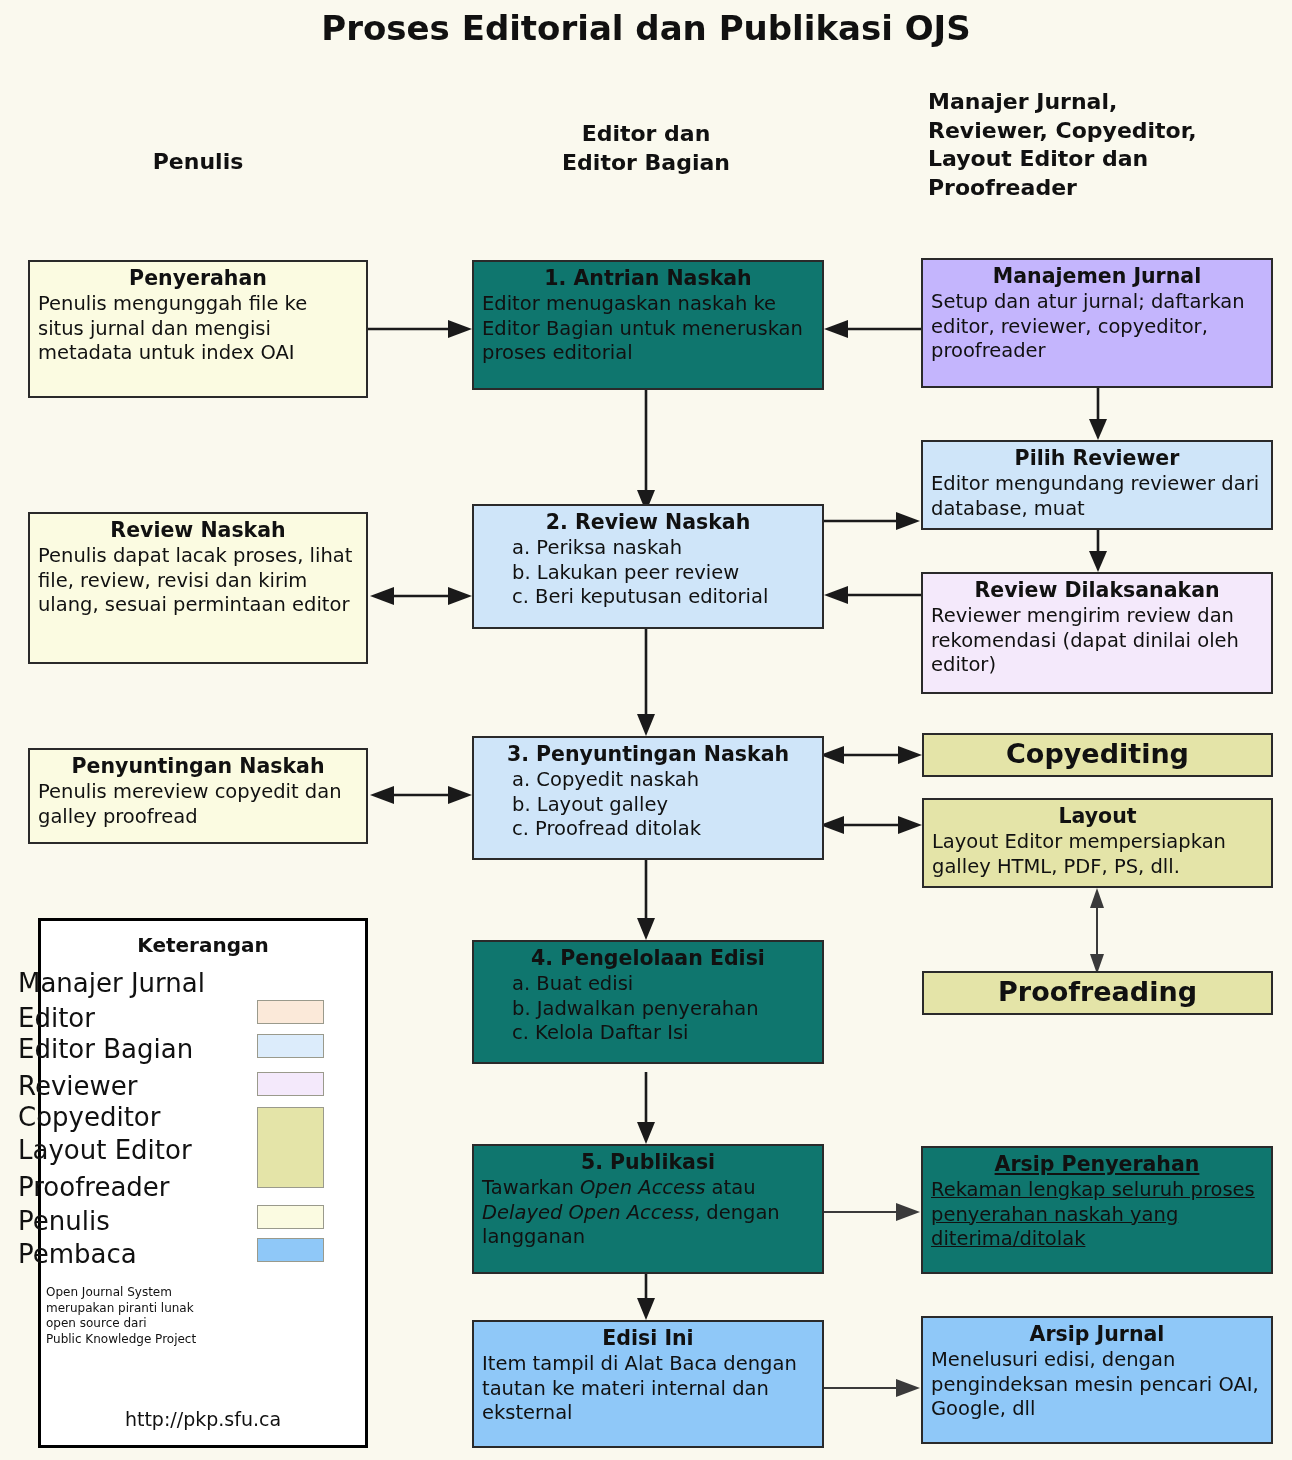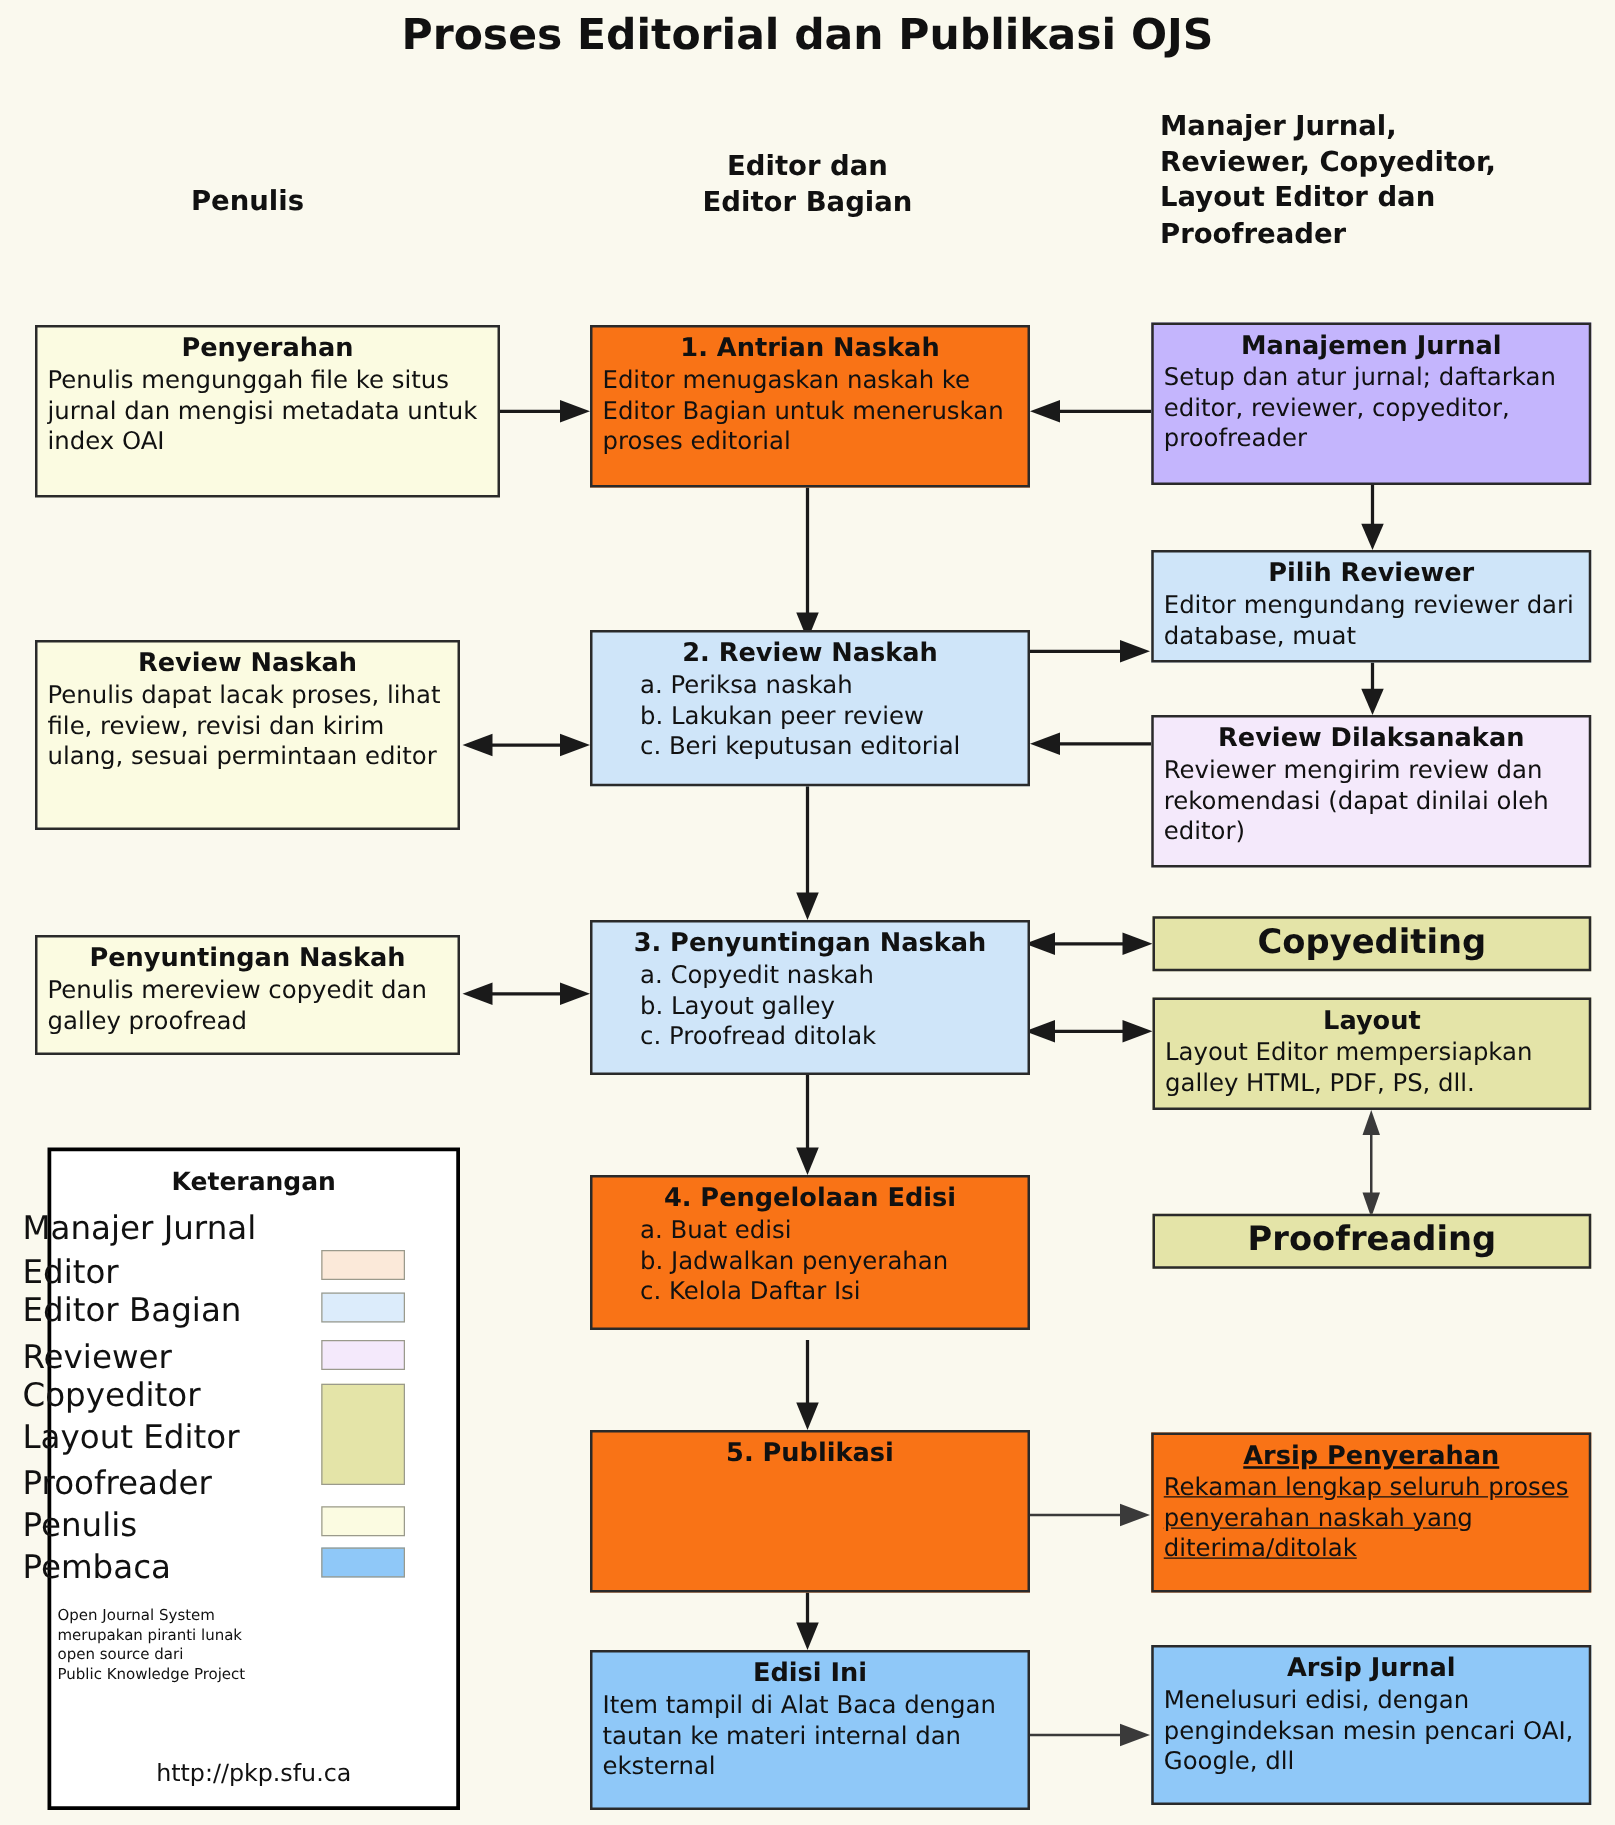--- a/index.html
+++ b/index.html
@@ -60,21 +60,21 @@
   .box .bb.ind { padding-left: 30px; }
   .box.onlytitle {
     display: flex;
     align-items: center;
     justify-content: center;
   }
   .box.onlytitle .bt { margin-bottom: 0; font-size: 27px; }
 
   
   .c-author   { background: #fbfbe1; }   
-  .c-editor   { background: #f97316; }   
+  .c-editor   { background: #0f766e; }   
   .c-section  { background: #cfe5f9; }   
   .c-manager  { background: #c4b5fd; }   
   .c-reviewer { background: #f4e9fb; }   
   .c-prod     { background: #e4e4a8; }   
   .c-reader   { background: #8fc8f8; }   
 
   
   #legend {
     left: 38px; top: 918px; width: 330px; height: 530px;
     background: #ffffff;
@@ -190,21 +190,21 @@
     <line class="ln-thin" x1="824" y1="1212" x2="898" y2="1212"></line>
     <polygon class="ahd-thin" points="920,1212 896,1203 896,1221"></polygon>
 
     <line class="ln" x1="646" y1="1274" x2="646" y2="1302"></line>
     <polygon class="ahd" points="646,1320 637,1298 655,1298"></polygon>
 
     <line class="ln-thin" x1="824" y1="1388" x2="898" y2="1388"></line>
     <polygon class="ahd-thin" points="920,1388 896,1379 896,1397"></polygon>
   </svg>
 
-  <div class="abs box c-author" style="left:28px; top:260px; width:372px; height:138px;">
+  <div class="abs box c-author" style="left:28px; top:260px; width:340px; height:138px;">
     <span class="bt">Penyerahan</span>
     <span class="bb">Penulis mengunggah file ke situs jurnal dan mengisi metadata untuk index OAI</span>
   </div>
 
   <div class="abs box c-editor" style="left:472px; top:260px; width:352px; height:130px;">
     <span class="bt">1. Antrian Naskah</span>
     <span class="bb">Editor menugaskan naskah ke Editor Bagian untuk meneruskan proses editorial</span>
   </div>
 
   <div class="abs box c-manager" style="left:921px; top:258px; width:352px; height:130px;">
@@ -261,20 +261,21 @@
 
   <div class="abs box c-editor" style="left:472px; top:940px; width:352px; height:124px;">
     <span class="bt">4. Pengelolaan Edisi</span>
     <span class="bb ind">a. Buat edisi</span>
     <span class="bb ind">b. Jadwalkan penyerahan</span>
     <span class="bb ind">c. Kelola Daftar Isi</span>
   </div>
 
   <div class="abs box c-editor" style="left:472px; top:1144px; width:352px; height:130px;">
     <span class="bt">5. Publikasi</span>
+    <span class="bb" id="publikasi-body">Tawarkan <em>Open Access</em> atau <em>Delayed Open Access</em>, dengan langganan</span>
   </div>
 
   <div class="abs box c-editor" style="left:921px; top:1146px; width:352px; height:128px;text-decoration:underline;">
     <span class="bt">Arsip Penyerahan</span>
     <span class="bb">Rekaman lengkap seluruh proses penyerahan naskah yang diterima/ditolak</span>
   </div>
 
   <div class="abs box c-reader" style="left:472px; top:1320px; width:352px; height:128px;">
     <span class="bt">Edisi Ini</span>
     <span class="bb">Item tampil di Alat Baca dengan tautan ke materi internal dan eksternal</span>

